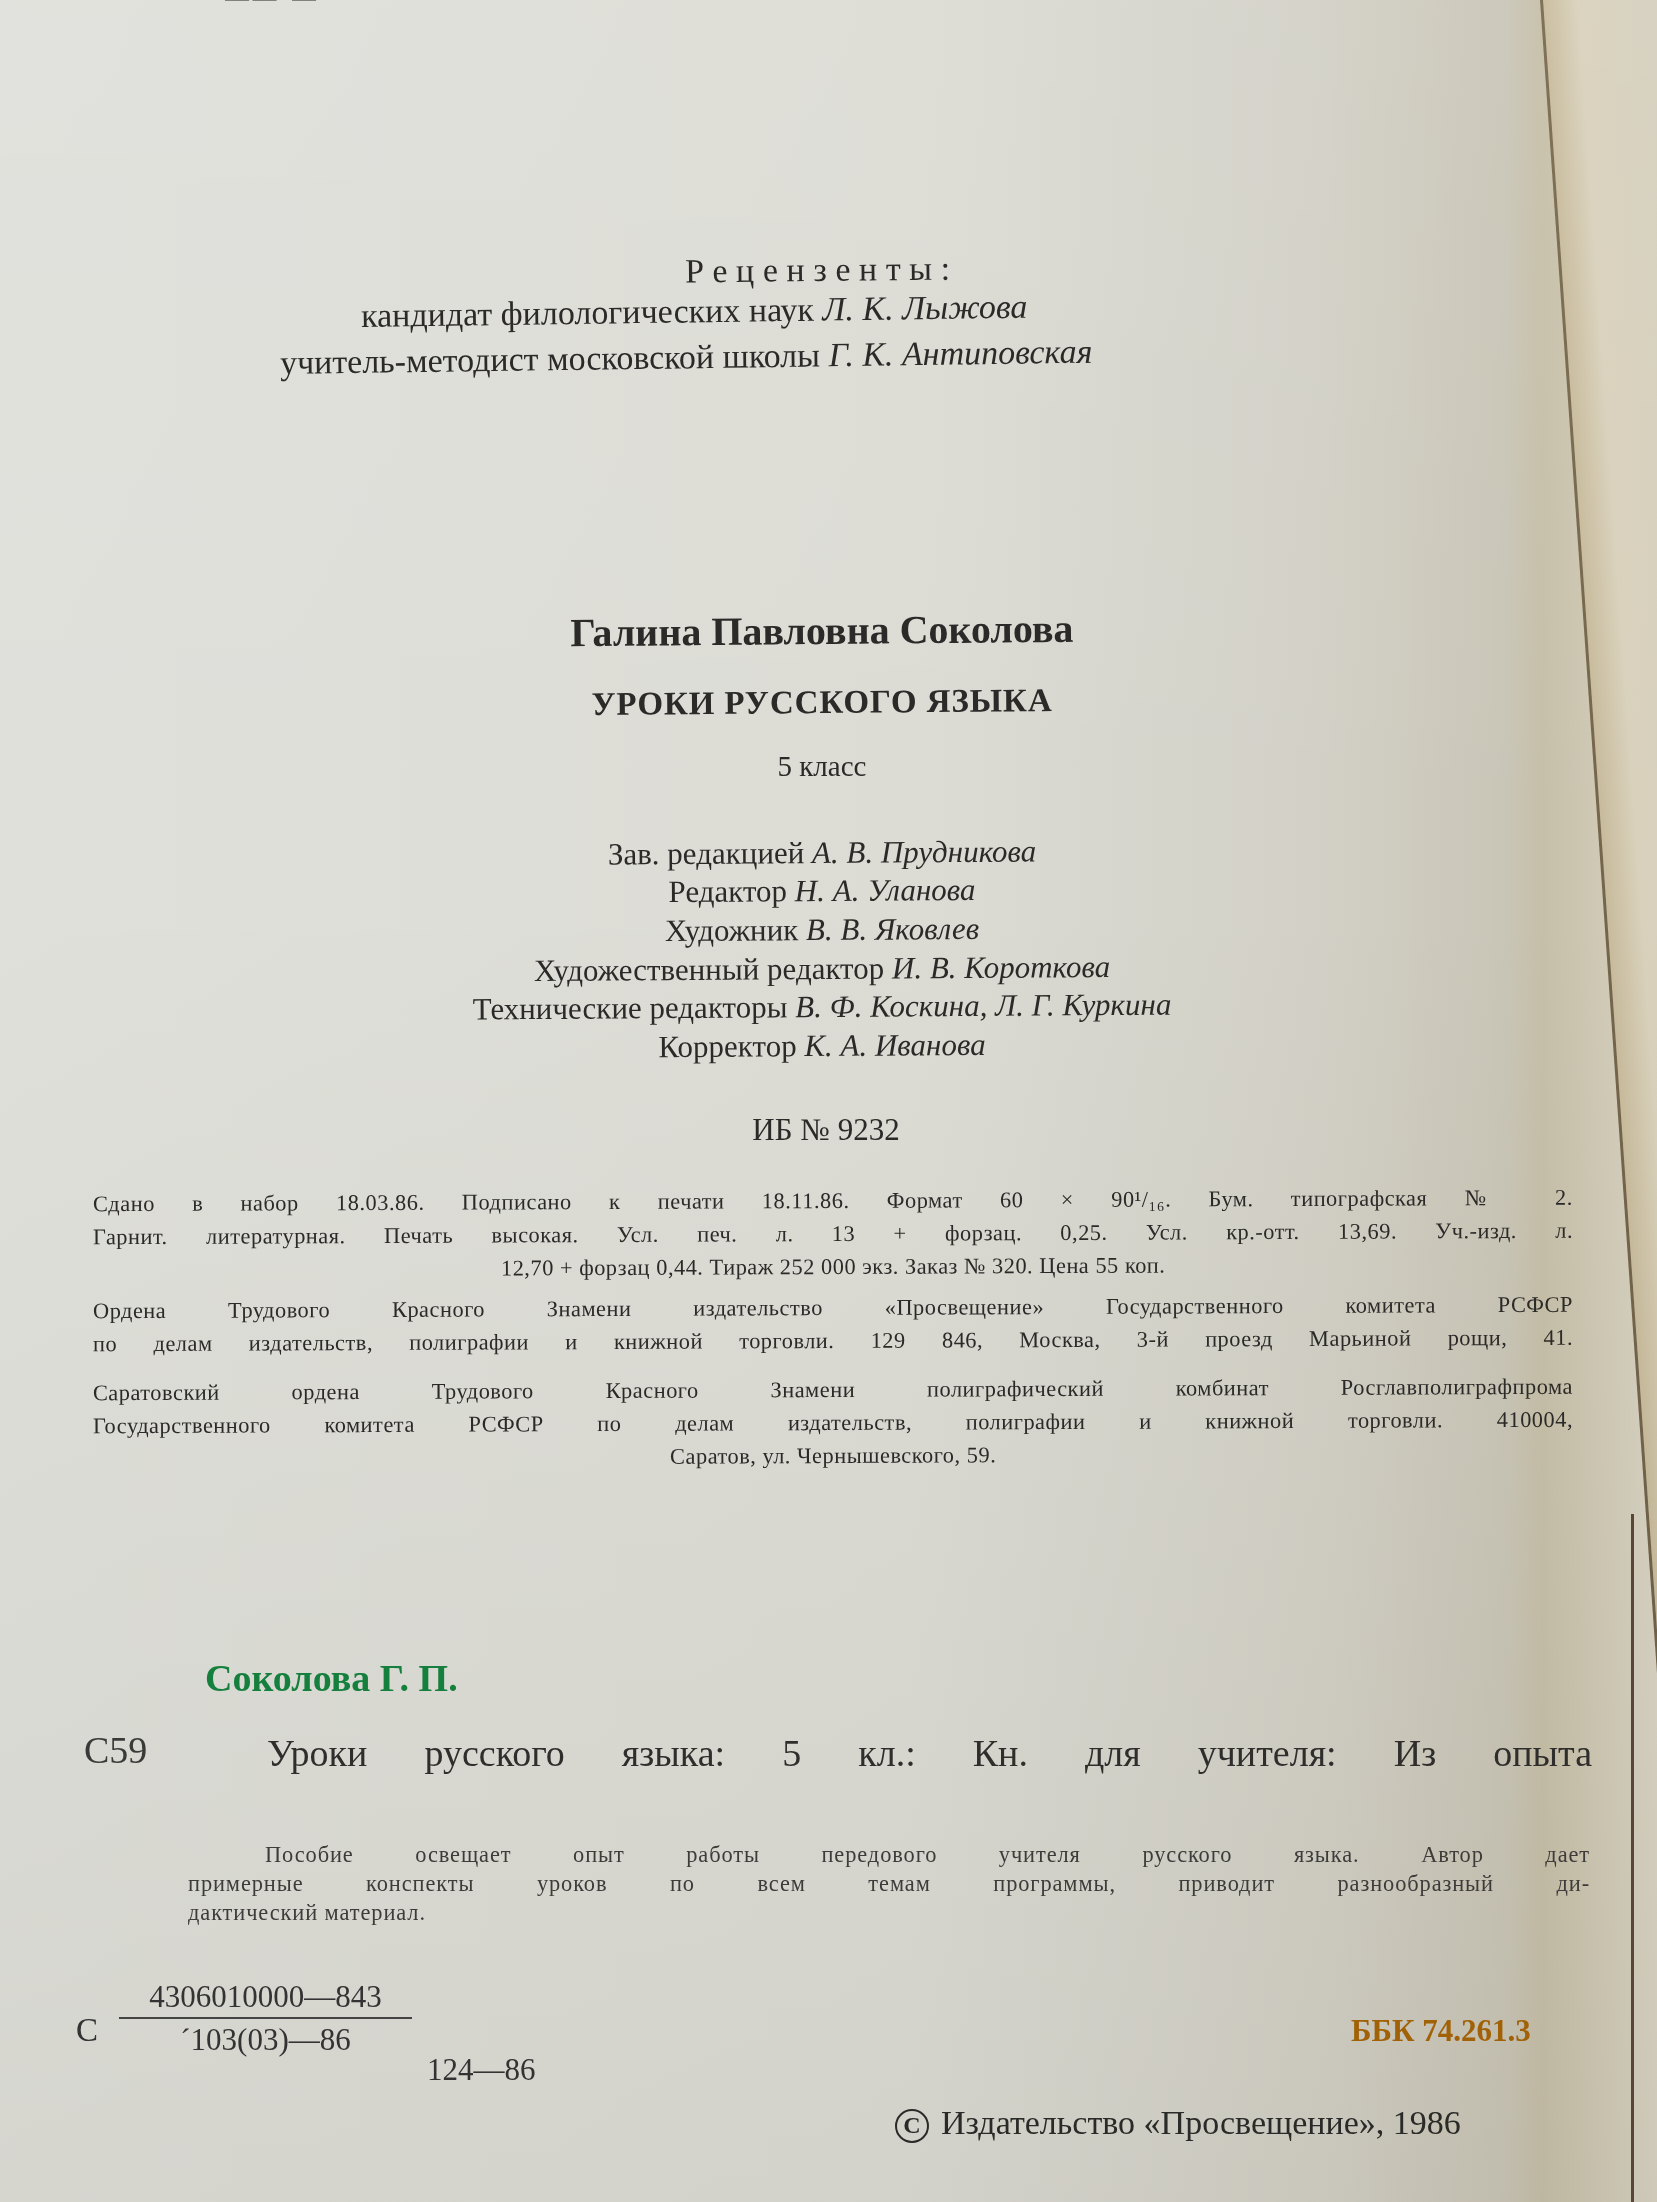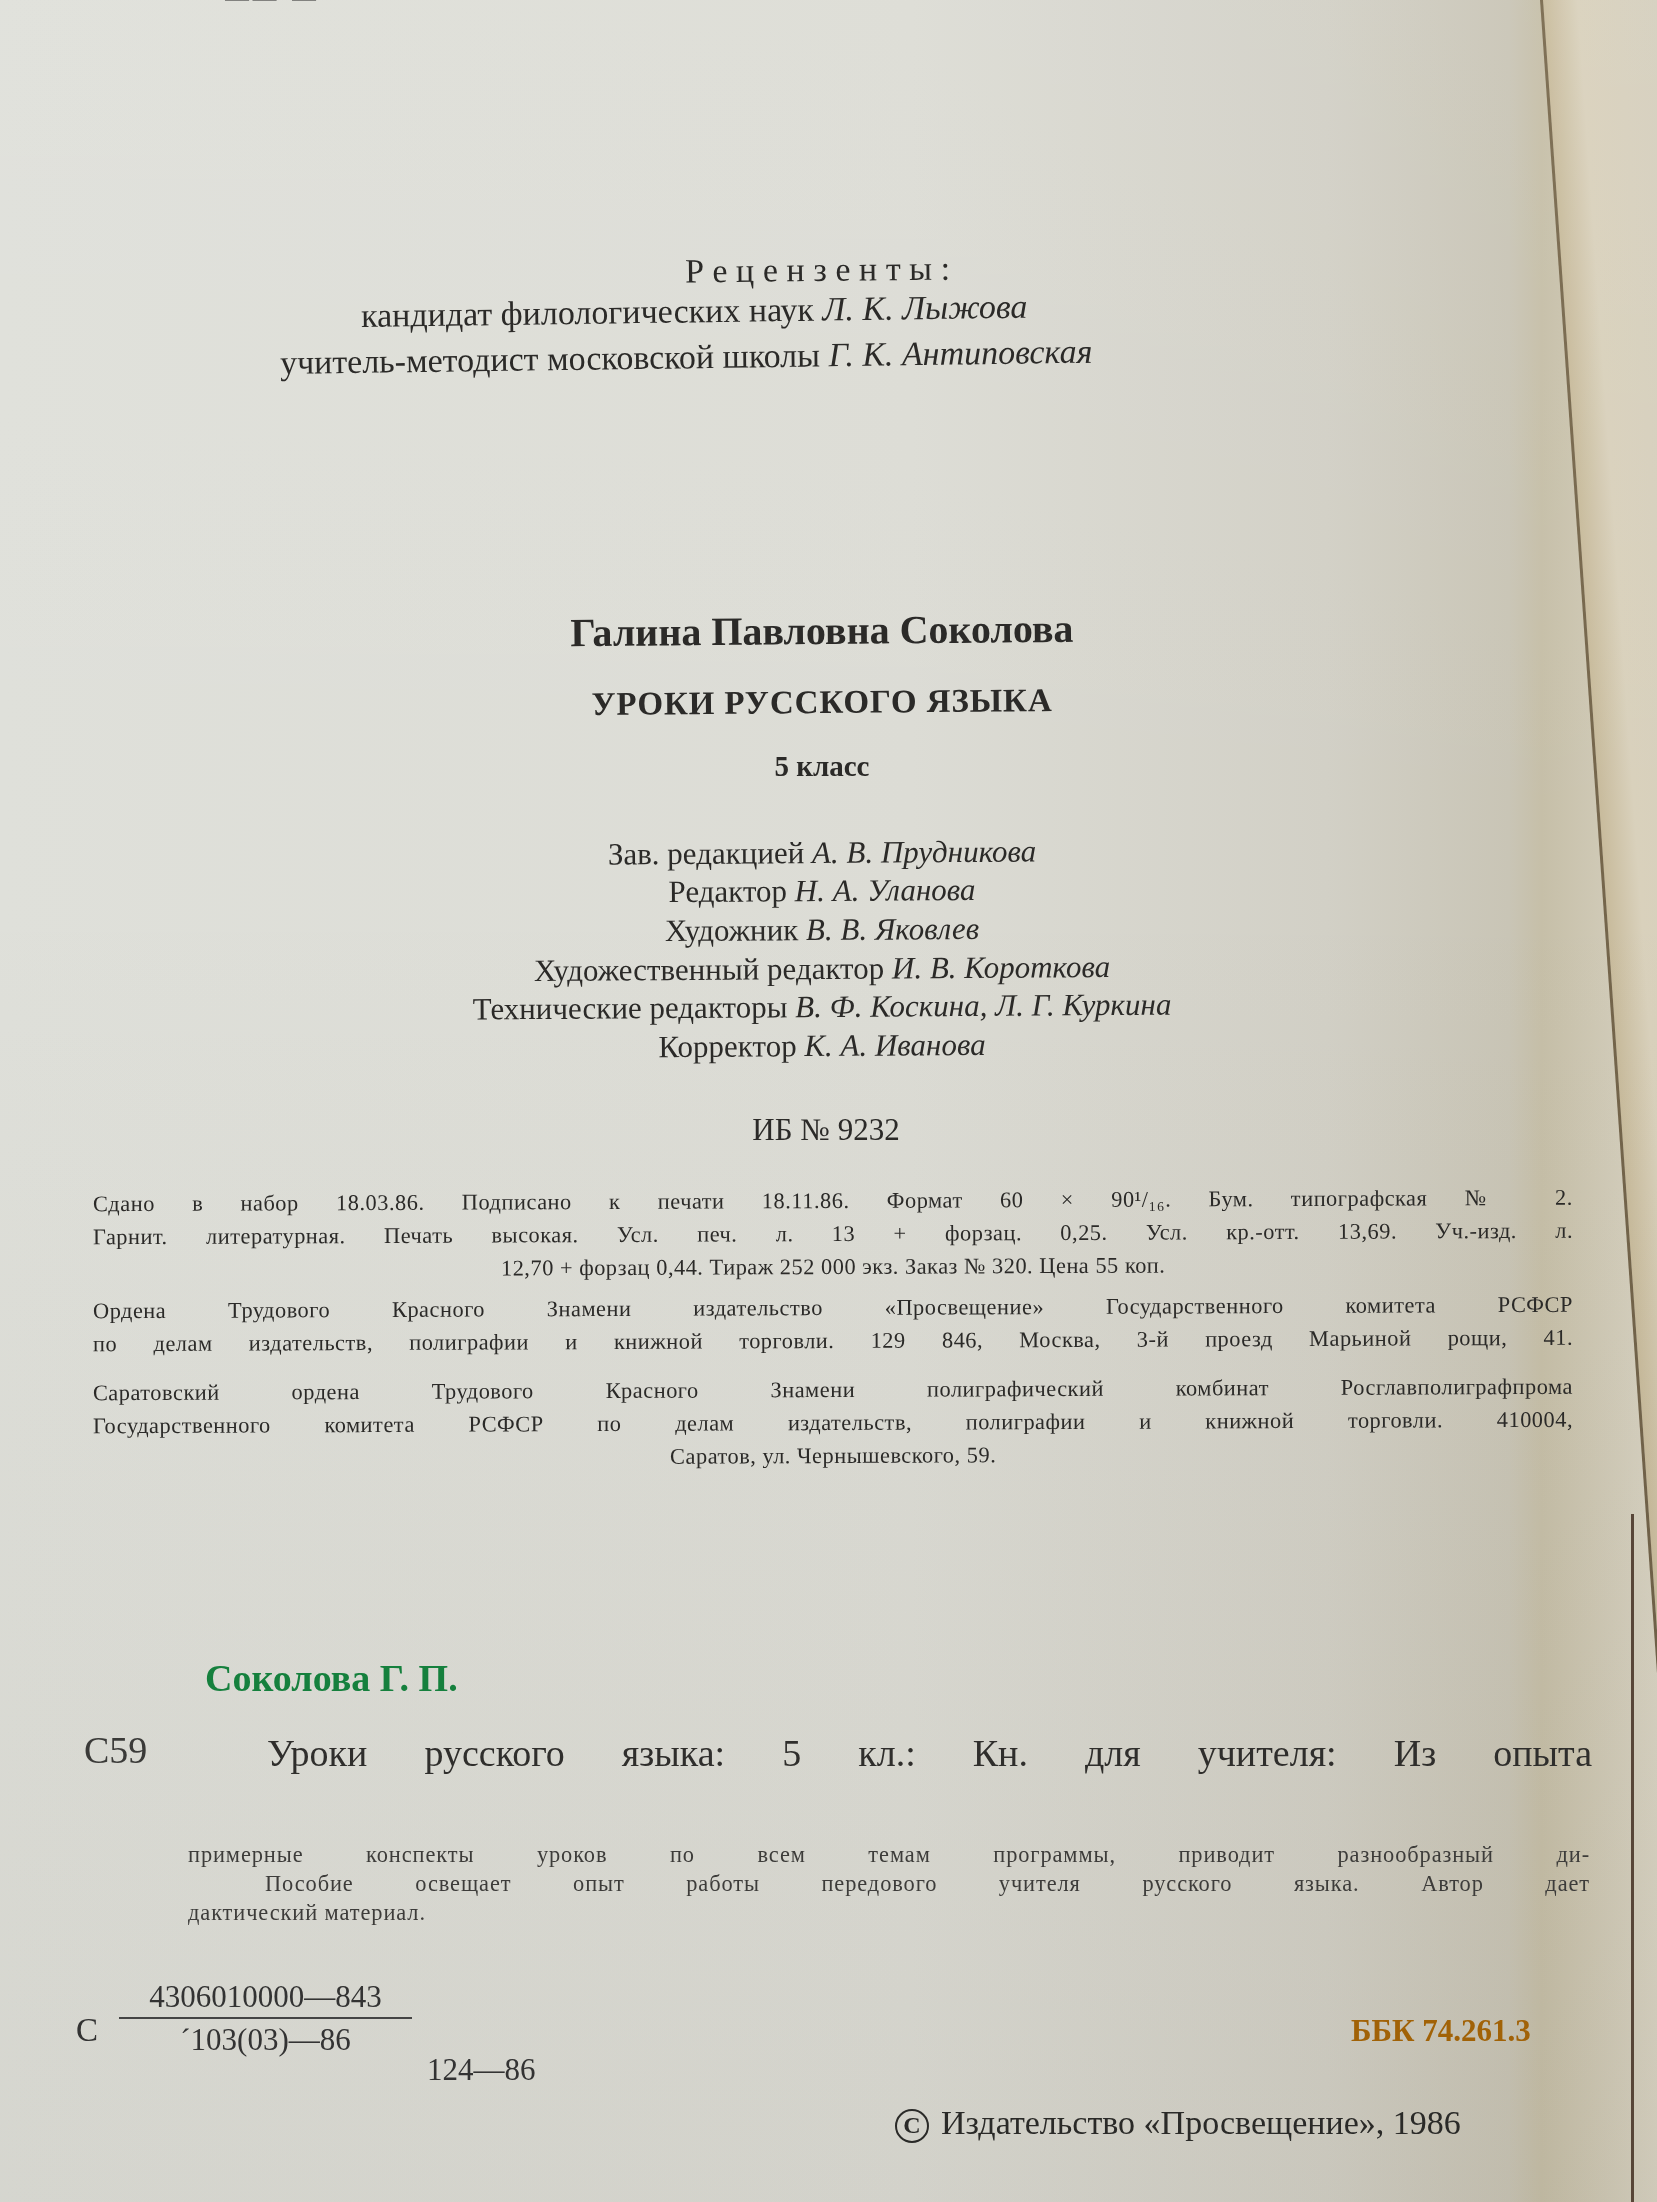--- a/index.html
+++ b/index.html
@@ -40,21 +40,21 @@
   .t { position: absolute; white-space: nowrap; }
 
   .reviewers-title { left: 822px; top: 251px; font-size: 34px; letter-spacing: 8.6px; transform: translateX(-50%) rotate(-0.6deg); }
   .reviewer { font-size: 34px; transform-origin: left center; }
   .rev1 { left: 361px; top: 297px; transform: rotate(-0.8deg); }
   .rev2 { left: 280px; top: 344px; transform: rotate(-0.8deg); }
   .ital { font-style: italic; }
 
   .author { left: 822px; top: 607px; font-size: 40px; font-weight: bold; transform: translateX(-50%) rotate(-0.5deg); }
   .title  { left: 822px; top: 684px; font-size: 33px; font-weight: bold; letter-spacing: 0.9px; transform: translateX(-50%) rotate(-0.5deg); }
-  .grade  { left: 822px; top: 750px; font-size: 29px; font-weight: bold; transform: translateX(-50%); }
+  .grade  { left: 822px; top: 750px; font-size: 29px; font-weight: normal; transform: translateX(-50%); }
 
   .staff { font-size: 31px; transform: translateX(-50%) rotate(-0.4deg); left: 822px; }
 
   .ib { left: 826px; top: 1112px; font-size: 31px; transform: translateX(-50%); text-align: right; }
 
   .imprint {
     position: absolute; left: 93px; width: 1480px; font-size: 22.4px; line-height: 33px;
     text-align: justify; letter-spacing: 0.5px; transform: rotate(-0.25deg);
   }
   .imprint .line { display: block; text-align: justify; text-align-last: justify; white-space: nowrap; }
@@ -158,22 +158,22 @@
   <span class="line">Государственного комитета РСФСР по делам издательств, полиграфии и книжной торговли. 410004,</span>
   <span class="line last">Саратов, ул. Чернышевского, 59.</span>
 </div>
 
 <div class="t cat-author">Соколова Г. П.</div>
 <div class="t cat-code">С59</div>
 <div class="cat-desc">
   <span class="l1">Уроки русского языка: 5 кл.: Кн. для учителя: Из опыта</span>
 </div>
 <div class="abstract">
+  <span class="line first">Пособие освещает опыт работы передового учителя русского языка. Автор дает</span>
   <span class="line">примерные конспекты уроков по всем темам программы, приводит разнообразный ди-</span>
-  <span class="line first">Пособие освещает опыт работы передового учителя русского языка. Автор дает</span>
   <span class="line last">дактический материал.</span>
 </div>
 
 <div class="code-block">
   <span class="code-c">С</span>
   <span class="code-frac">
     <span class="code-num">4306010000—843</span>
     <span class="code-den">´103(03)—86</span>
   </span>
   <span class="code-tail">124—86</span>

